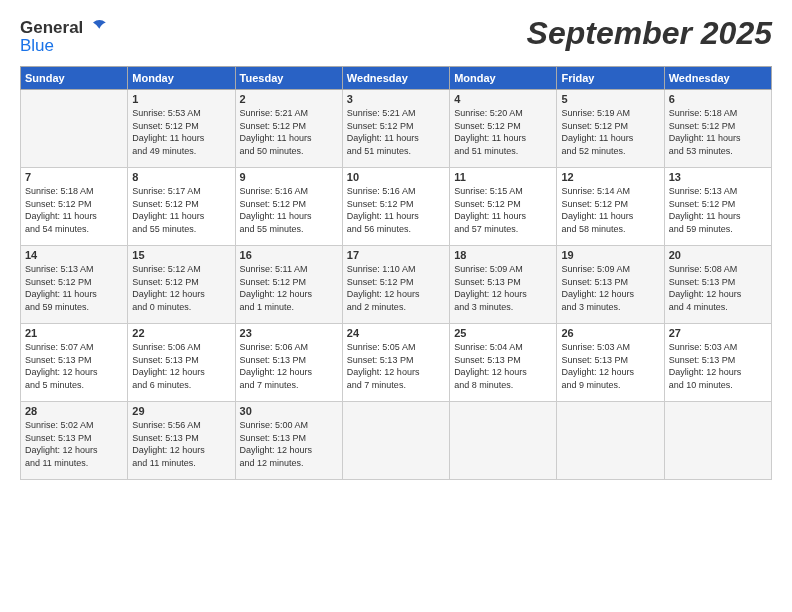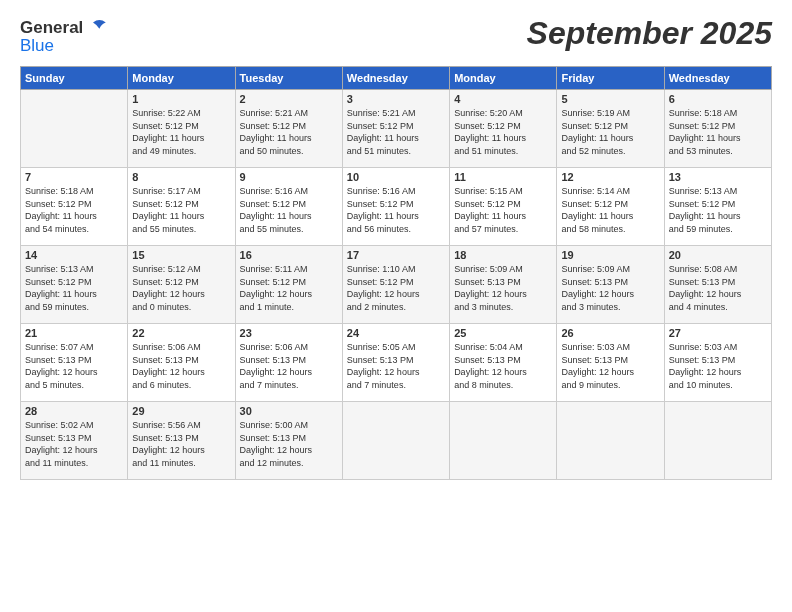--- a/index.html
+++ b/index.html
@@ -117,21 +117,21 @@
           <th>Friday</th>
           <th>Wednesday</th>
         </tr>
     </thead>
     <tbody id="calendar-body">
     <tr>
           <td></td>
           <td>
             <span class="day-num">1</span>
             <div class="day-info">
-              <div>Sunrise: 5:22 AM</div>
+              <div>Sunrise: 5:53 AM</div>
               <div>Sunset: 5:12 PM</div>
               <div>Daylight: 11 hours</div>
               <div>and 49 minutes.</div>
             </div>
           </td>
           <td>
             <span class="day-num">2</span>
             <div class="day-info">
               <div>Sunrise: 5:21 AM</div>
               <div>Sunset: 5:12 PM</div>

